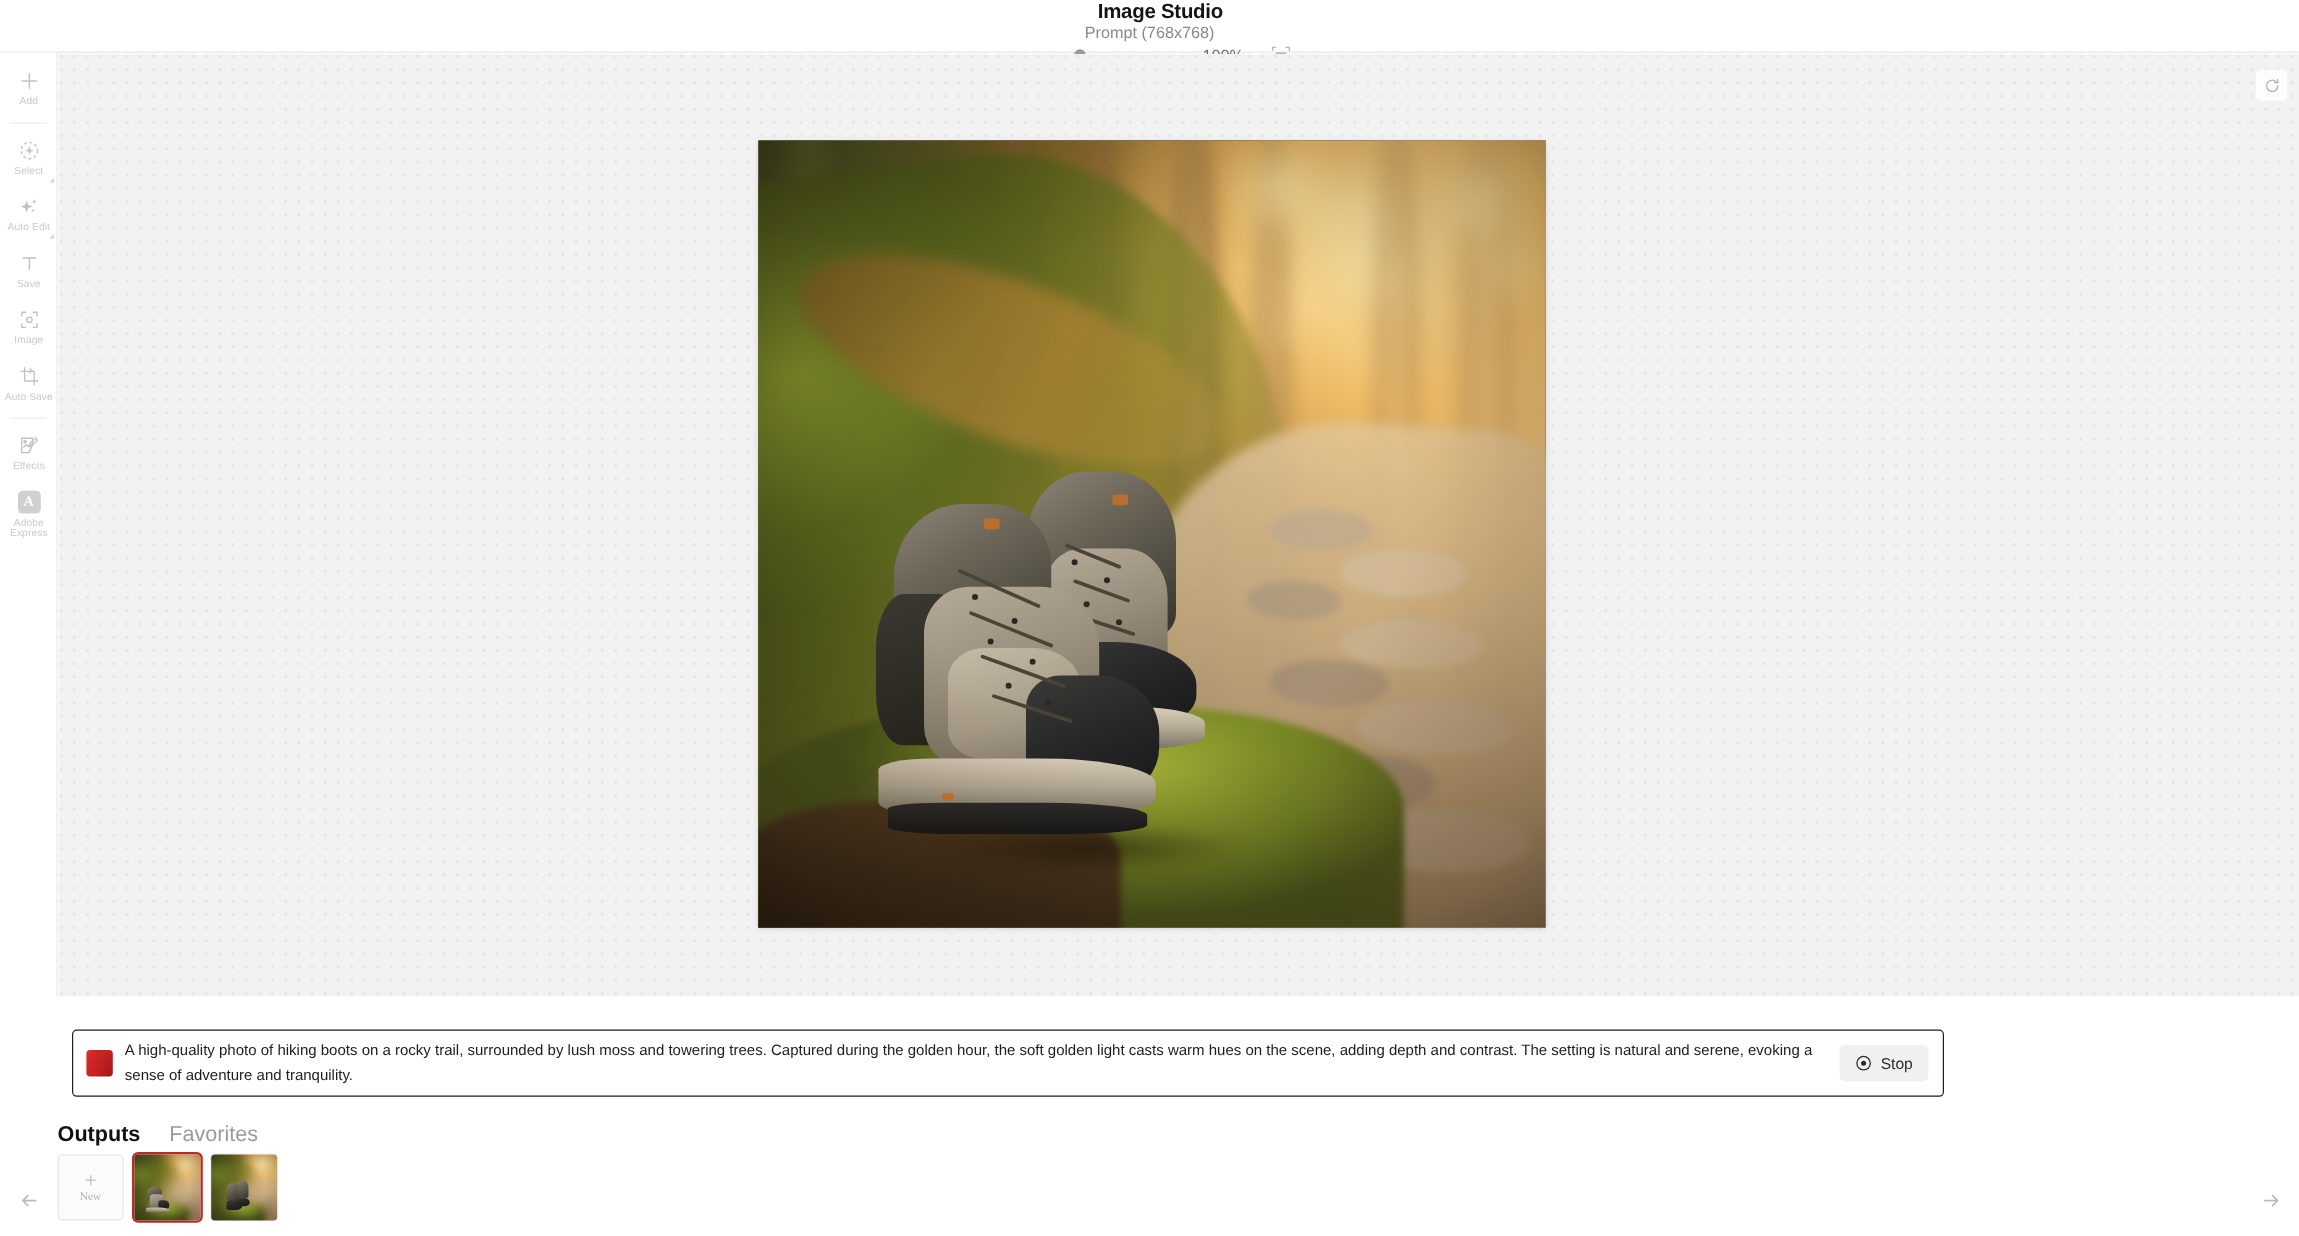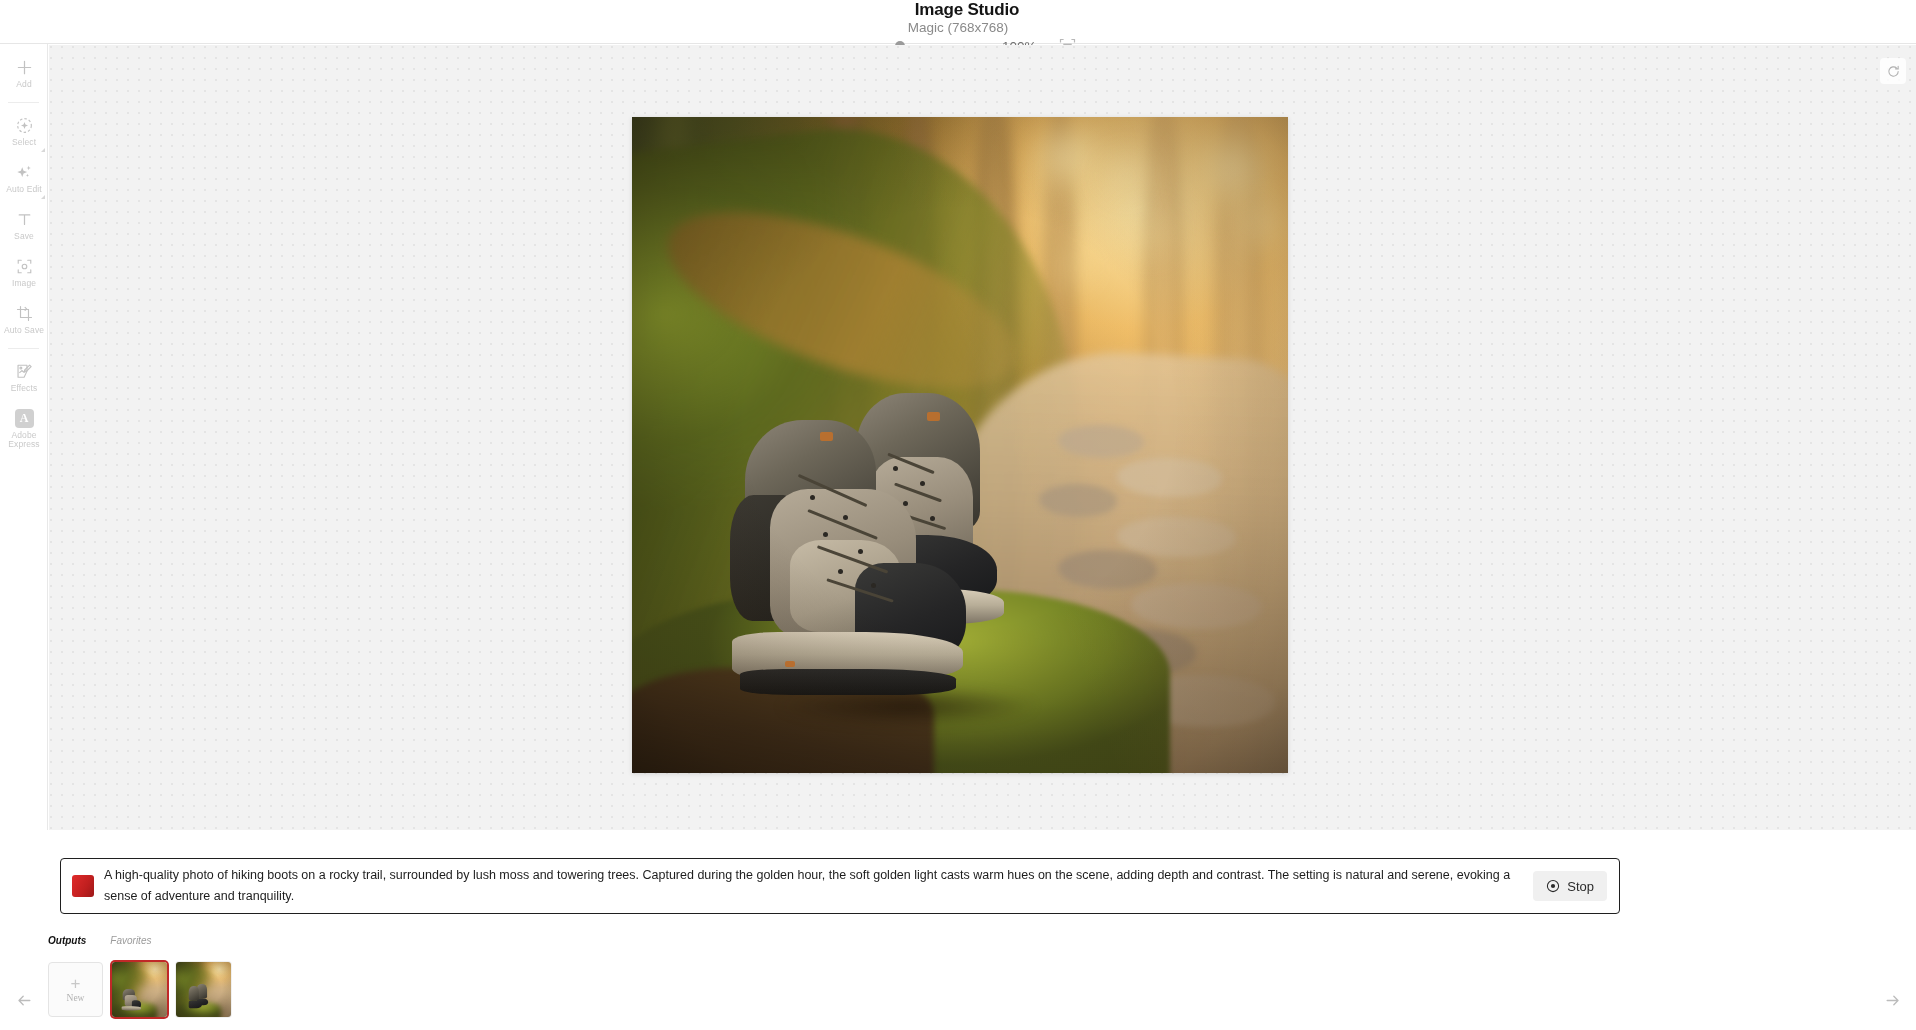--- a/index.html
+++ b/index.html
@@ -320,21 +320,21 @@
     width: 11px; height: 11px; border-radius: 50%;
     background: #111111; border: 1.5px solid #ffffff;
   }
 
   
   .tabs {
     position: absolute; left: 48px; top: 935px;
     display: flex; gap: 24px; align-items: center;
   }
   .tab {
-    font-size: 10px; color: #9b9b9b; cursor: pointer; padding-bottom: 2px; font-style: italic;
+    font-size: 18px; color: #9b9b9b; cursor: pointer; padding-bottom: 2px;
   }
   .tab.active { color: #111111; font-weight: bold; }
 
   .strip {
     position: absolute; left: 48px; top: 962px;
     display: flex; align-items: center; gap: 9px;
   }
   .new-tile {
     width: 55px; height: 55px;
     border: 1px solid #e4e4e4; border-radius: 4px;
@@ -363,21 +363,21 @@
   .nav-right { right: 6px; }
 
   svg { display: block; }
 </style>
 </head>
 <body>
 
 <div class="topbar">
   <span class="app-title">Image Studio</span>
   <div class="title-divider"></div>
-  <span class="size-label">Magic (768x768)</span>
+  <span class="size-label">Prompt (768x768)</span>
 
   <div class="zoom-wrap">
     <div class="slider">
       <div class="slider-track"></div>
       <div class="slider-thumb"></div>
     </div>
     <span class="zoom-pct">100%</span>
     <div class="fit-btn">
       <svg width="17" height="17" viewBox="0 0 17 17" fill="none" stroke="#b8b8b8" stroke-width="1.2">
         <path d="M1.5 4.6V1.5h3.1M12.4 1.5h3.1v3.1M15.5 12.4v3.1h-3.1M4.6 15.5H1.5v-3.1"></path>

